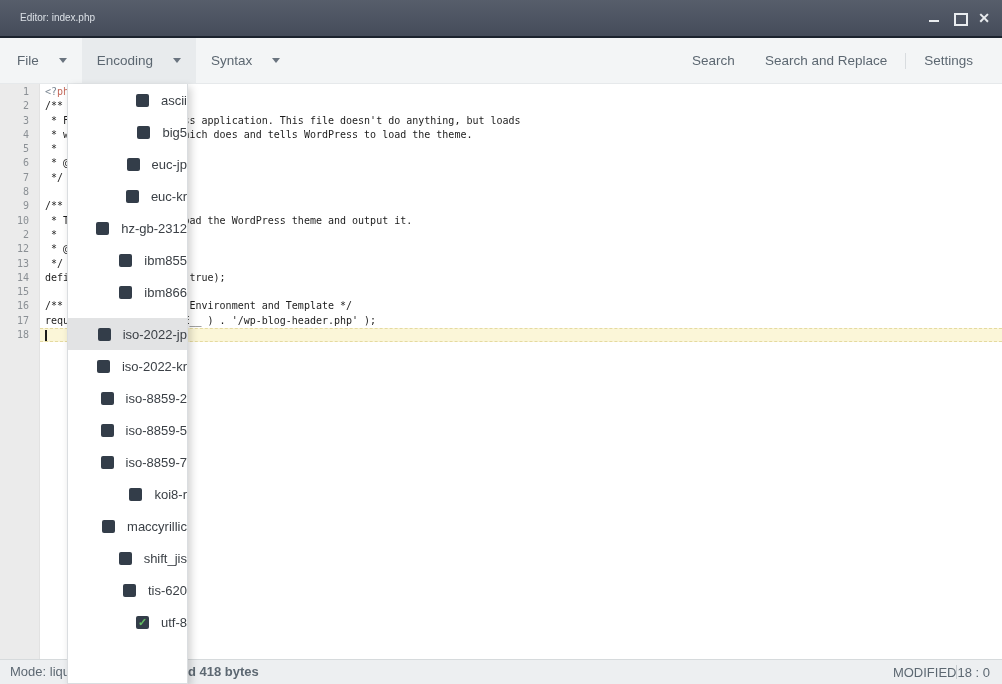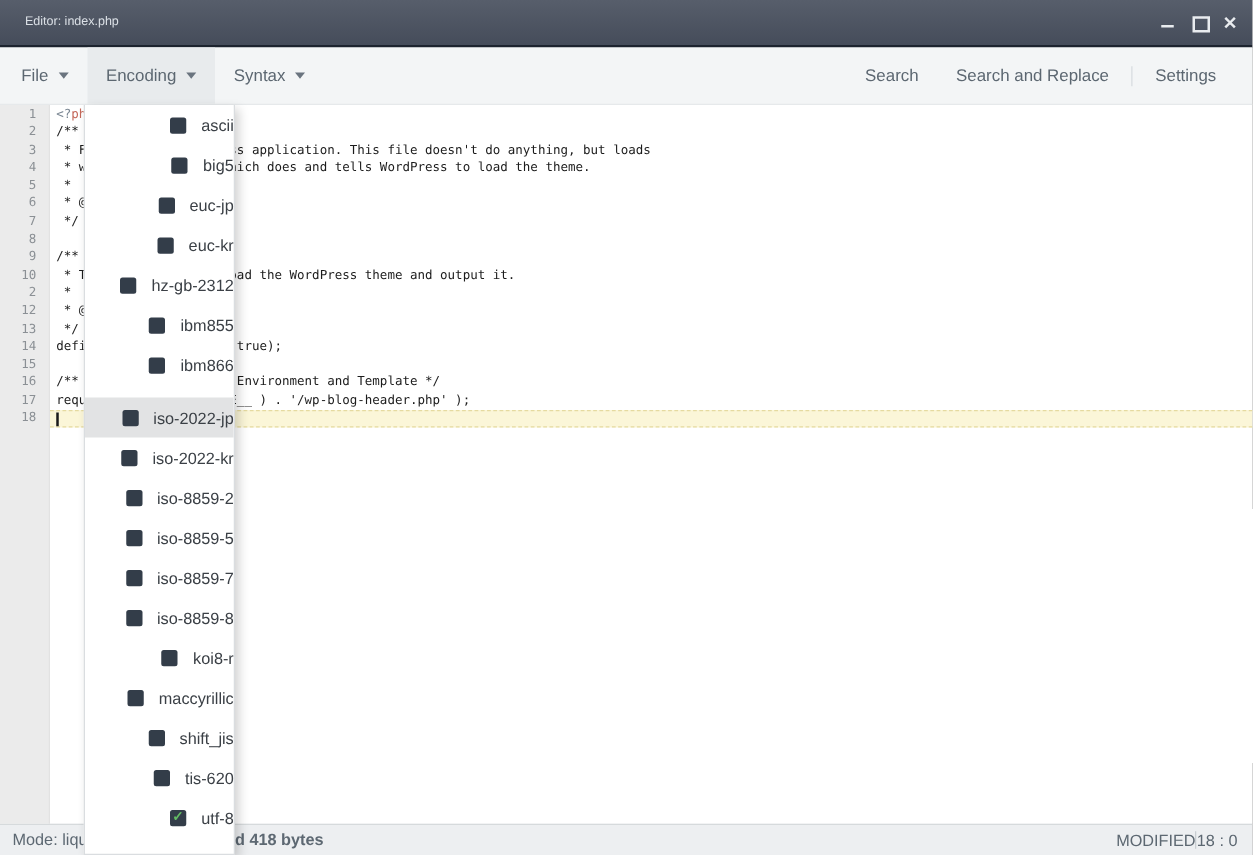--- a/index.html
+++ b/index.html
@@ -17,21 +17,21 @@
   .wc-min::after { content:""; position:absolute; left:1px; right:1px; bottom:2px; height:2px; background:#e9ecef; }
   .wc-max::after { content:""; position:absolute; left:1px; top:1px; width:10px; height:9px; border:2px solid #e9ecef; }
   .wc-close { color:#e9ecef; font-size:14px; line-height:12px; text-align:center; font-weight:bold; }
 
   
   .menubar { position:absolute; left:0; top:38px; width:100%; height:46px;
     background:#f3f5f6; border-bottom:1px solid #e6e9eb; display:flex;
     align-items:stretch; color:#5c6771; font-size:13.5px; }
   .menu-left { display:flex; align-items:stretch; padding-left:2px; }
   .menu-right { display:flex; align-items:center; margin-left:auto; padding-right:14px; }
-  .menu-item { display:flex; align-items:center; gap:8px; padding:0 15px; cursor:default; }
+  .menu-item { display:flex; align-items:center; gap:20px; padding:0 15px; cursor:default; }
   .menu-item.active { background:#e8ebed; }
   .caret { width:0; height:0; border-left:4px solid transparent; border-right:4px solid transparent;
     border-top:5px solid #6a747f; }
   .msep { width:1px; height:16px; background:#d8dcdf; margin:0 3px; }
 
   
   .editor { position:absolute; left:0; top:84px; right:0; bottom:25px; background:#fff; }
   .gutter { position:absolute; left:0; top:0; bottom:0; width:40px; background:#ebebeb;
     border-right:1px solid #e2e2e2; padding-top:1px; }
   .gutter .num { height:14.3px; line-height:14.3px; text-align:right; padding-right:10px;
@@ -190,24 +190,20 @@
       <div class="dd-item">
         <span class="dd-check"></span>
         <span class="dd-label">iso-8859-5</span>
       </div>
       <div class="dd-item">
         <span class="dd-check"></span>
         <span class="dd-label">iso-8859-7</span>
       </div>
       <div class="dd-item">
         <span class="dd-check"></span>
-        <span class="dd-label">iso-8859-8</span>
-      </div>
-      <div class="dd-item">
-        <span class="dd-check"></span>
         <span class="dd-label">koi8-r</span>
       </div>
       <div class="dd-item">
         <span class="dd-check"></span>
         <span class="dd-label">maccyrillic</span>
       </div>
       <div class="dd-item">
         <span class="dd-check"></span>
         <span class="dd-label">shift_jis</span>
       </div>

